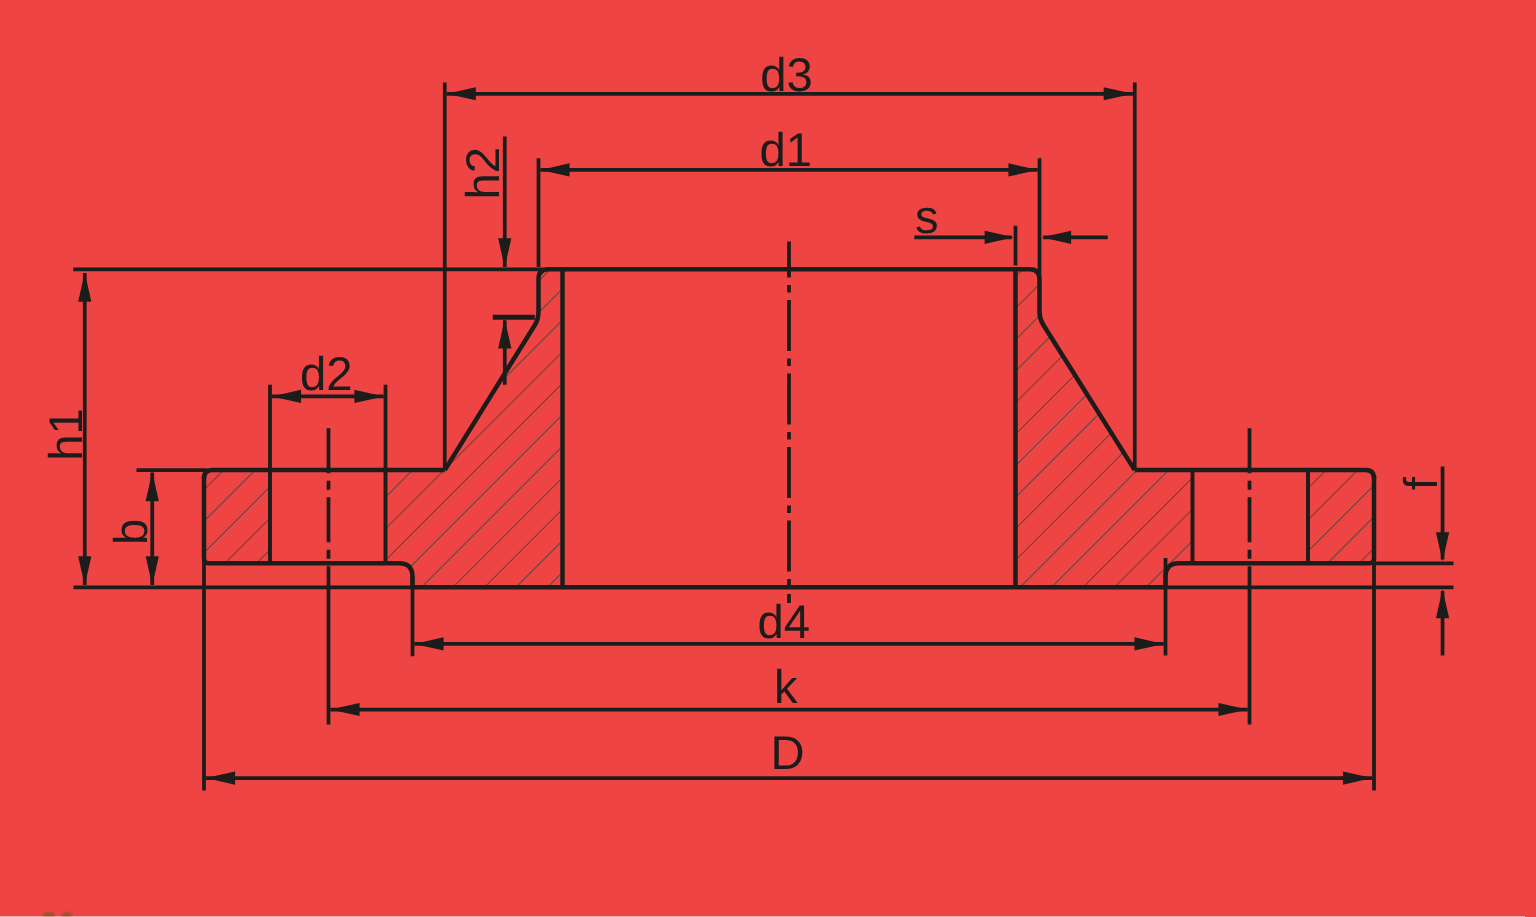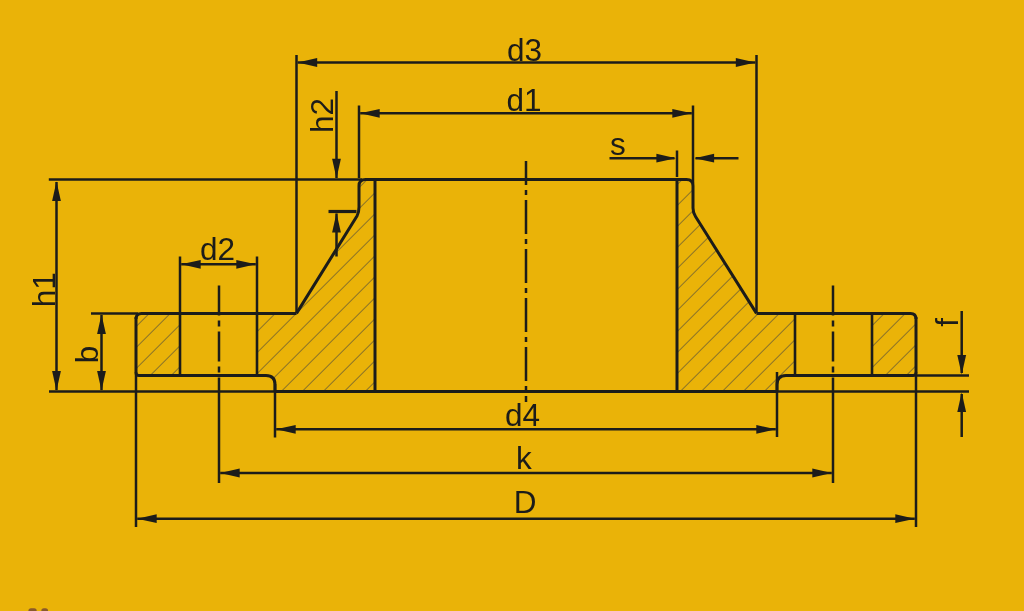--- a/index.html
+++ b/index.html
@@ -1,16 +1,16 @@
 <!DOCTYPE html>
 <html><head>
 <meta charset="utf-8">
 <style>
   html,body{margin:0;padding:0;background:#ffffff;}
-  #stage{position:relative;width:1024px;height:611px;background:#eab308;overflow:hidden;}
+  #stage{position:relative;width:1024px;height:611px;background:#ef4444;overflow:hidden;}
   svg text{font-family:"Liberation Sans",sans-serif;fill:#1c1c1a;}
 </style>
 </head>
 <body>
 <div id="stage">
 <svg width="1024" height="611" viewBox="0 0 1024 611">
   <defs>
     <path id="ar" d="M0 0 L-19.5 -4.4 L-19.5 4.4 Z" fill="#1c1c1a"></path>
     <pattern id="hat" width="15" height="14.85" patternUnits="userSpaceOnUse" patternTransform="rotate(-45)">
       <line x1="-1" y1="0" x2="16" y2="0" stroke="#43433f" stroke-width="1.15"></line>

